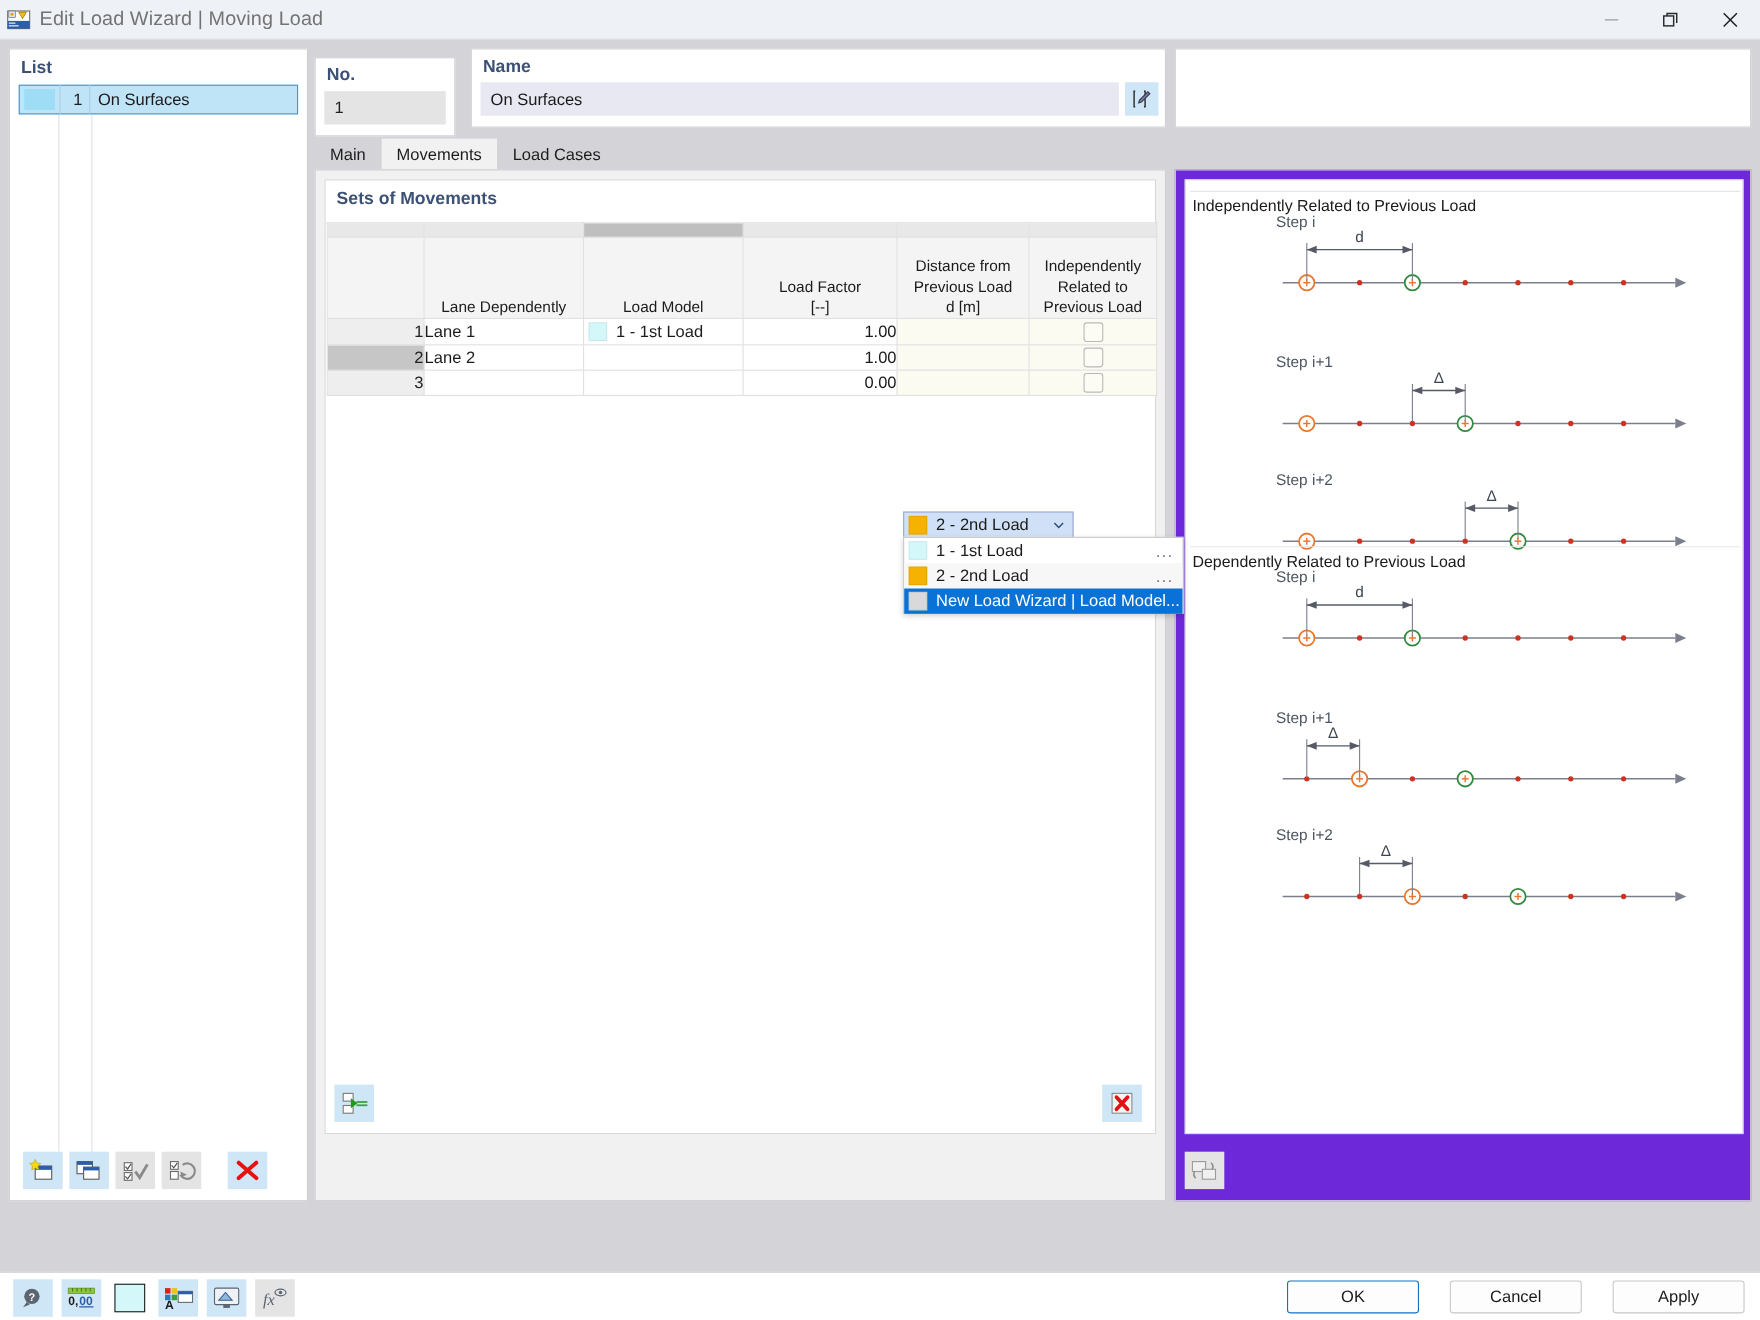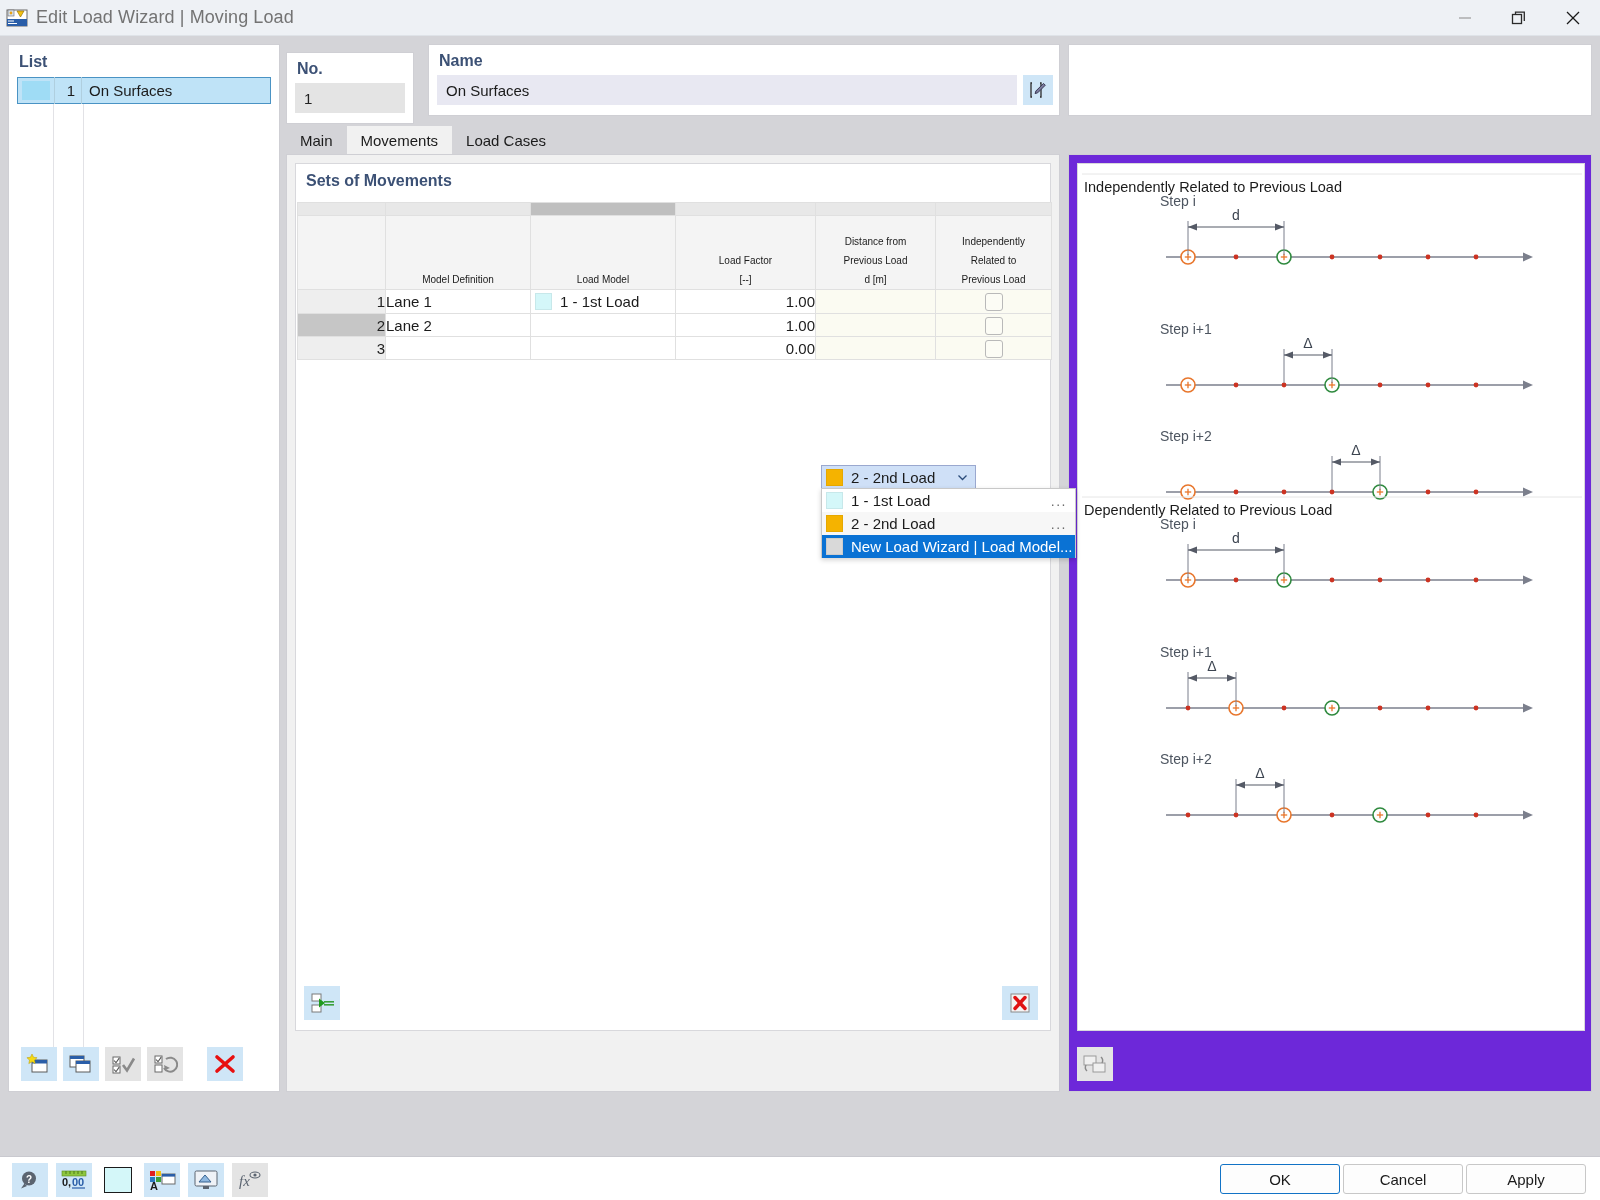--- a/index.html
+++ b/index.html
@@ -91,21 +91,21 @@
   #table-del{ position:absolute; right:12px; bottom:10px; }
 
   
   table.grid{ position:absolute; left:1px; top:38px; border-collapse:collapse; table-layout:fixed; width:754px;}
   table.grid td, table.grid th{ border:1px solid #e0e0e0; padding:0; font-weight:normal;}
   tr.colorbar td{ height:13px; border:1px solid #e0e0e0; }
   .cb-grey{ background:#e8e8e8;}
   .cb-dark{ background:#bfbfbf;}
   thead th{
     background:#f4f4f4; height:74px; vertical-align:bottom; padding-bottom:6px;
-    text-align:center; font-size:10px; line-height:19px; color:#1b1b1b;
+    text-align:center; font-size:14px; line-height:19px; color:#1b1b1b;
   }
   tbody td{ height:23px; font-size:15px; background:#ffffff; }
   td.rownum{ background:#eeeeee; text-align:right; padding-right:10px; color:#222;}
   td.rownum.sel{ background:#c6c6c6; }
   td.lane{ padding-left:6px; }
   td.lf{ text-align:right; padding-right:6px;}
   td.dist{ background:#fbfbf2;}
   td.chk{ background:#fbfbf2; text-align:center;}
   .cbx{ display:inline-block; width:18px;height:18px; border:1px solid #b9b9b9; border-radius:3px; background:#fcfcf5; vertical-align:middle;}
   .lmcell{ display:flex; align-items:center; height:23px; padding-left:4px;}
@@ -133,21 +133,21 @@
   .dd-dots{ margin-left:auto; margin-right:8px; color:#6b6b6b; letter-spacing:1.5px; font-size:14px;}
 
   
   #diagram-panel{ left:1068px; top:118px; width:524px; height:938px; background:#6d28d9; border:1px solid #cfcfd4;}
   #diagram-inner{ position:absolute; left:8px; top:8px; width:508px; height:868px; background:#ffffff; border:1px solid #d8d8dc; overflow:hidden;}
   #diagram-toolbar{ position:absolute; left:8px; bottom:10px;}
 
   
   #bottombar{ position:absolute; left:0; top:1156px; width:1600px; height:44px; background:#ffffff; border-top:1px solid #c9c9cf;}
   #bottom-icons{ position:absolute; left:12px; top:6px; display:flex; align-items:center; gap:8px;}
-  #dialog-buttons{ position:absolute; right:14px; top:7px; display:flex; gap:3px;}
+  #dialog-buttons{ position:absolute; right:14px; top:7px; display:flex; gap:28px;}
   .dlgbtn{
     width:120px;height:30px; background:#fdfdfd; border:1px solid #c8c8c8; border-radius:3px;
     font-size:15px; font-family:"Liberation Sans",sans-serif; color:#1b1b1b;
     display:flex;align-items:center;justify-content:center;
   }
   .dlgbtn.primary{ border:1px solid #1273c6; }
 
   .tbtn{ width:36px;height:34px; display:flex;align-items:center;justify-content:center; flex:none;}
   .tbtn.blue{ background:#cfe6f7;}
   .tbtn.grey{ background:#e4e4e4;}
@@ -290,21 +290,21 @@
           <tr class="colorbar">
             <td class="cb-grey"></td>
             <td class="cb-grey"></td>
             <td class="cb-dark"></td>
             <td class="cb-grey"></td>
             <td class="cb-grey"></td>
             <td class="cb-grey"></td>
           </tr>
           <tr>
             <th></th>
-            <th>Model Definition</th>
+            <th>Lane Dependently</th>
             <th>Load Model</th>
             <th>
               <div>Load Factor</div>
               <div>[--]</div>
             </th>
             <th>
               <div>Distance from</div>
               <div>Previous Load</div>
               <div>d [m]</div>
             </th>

